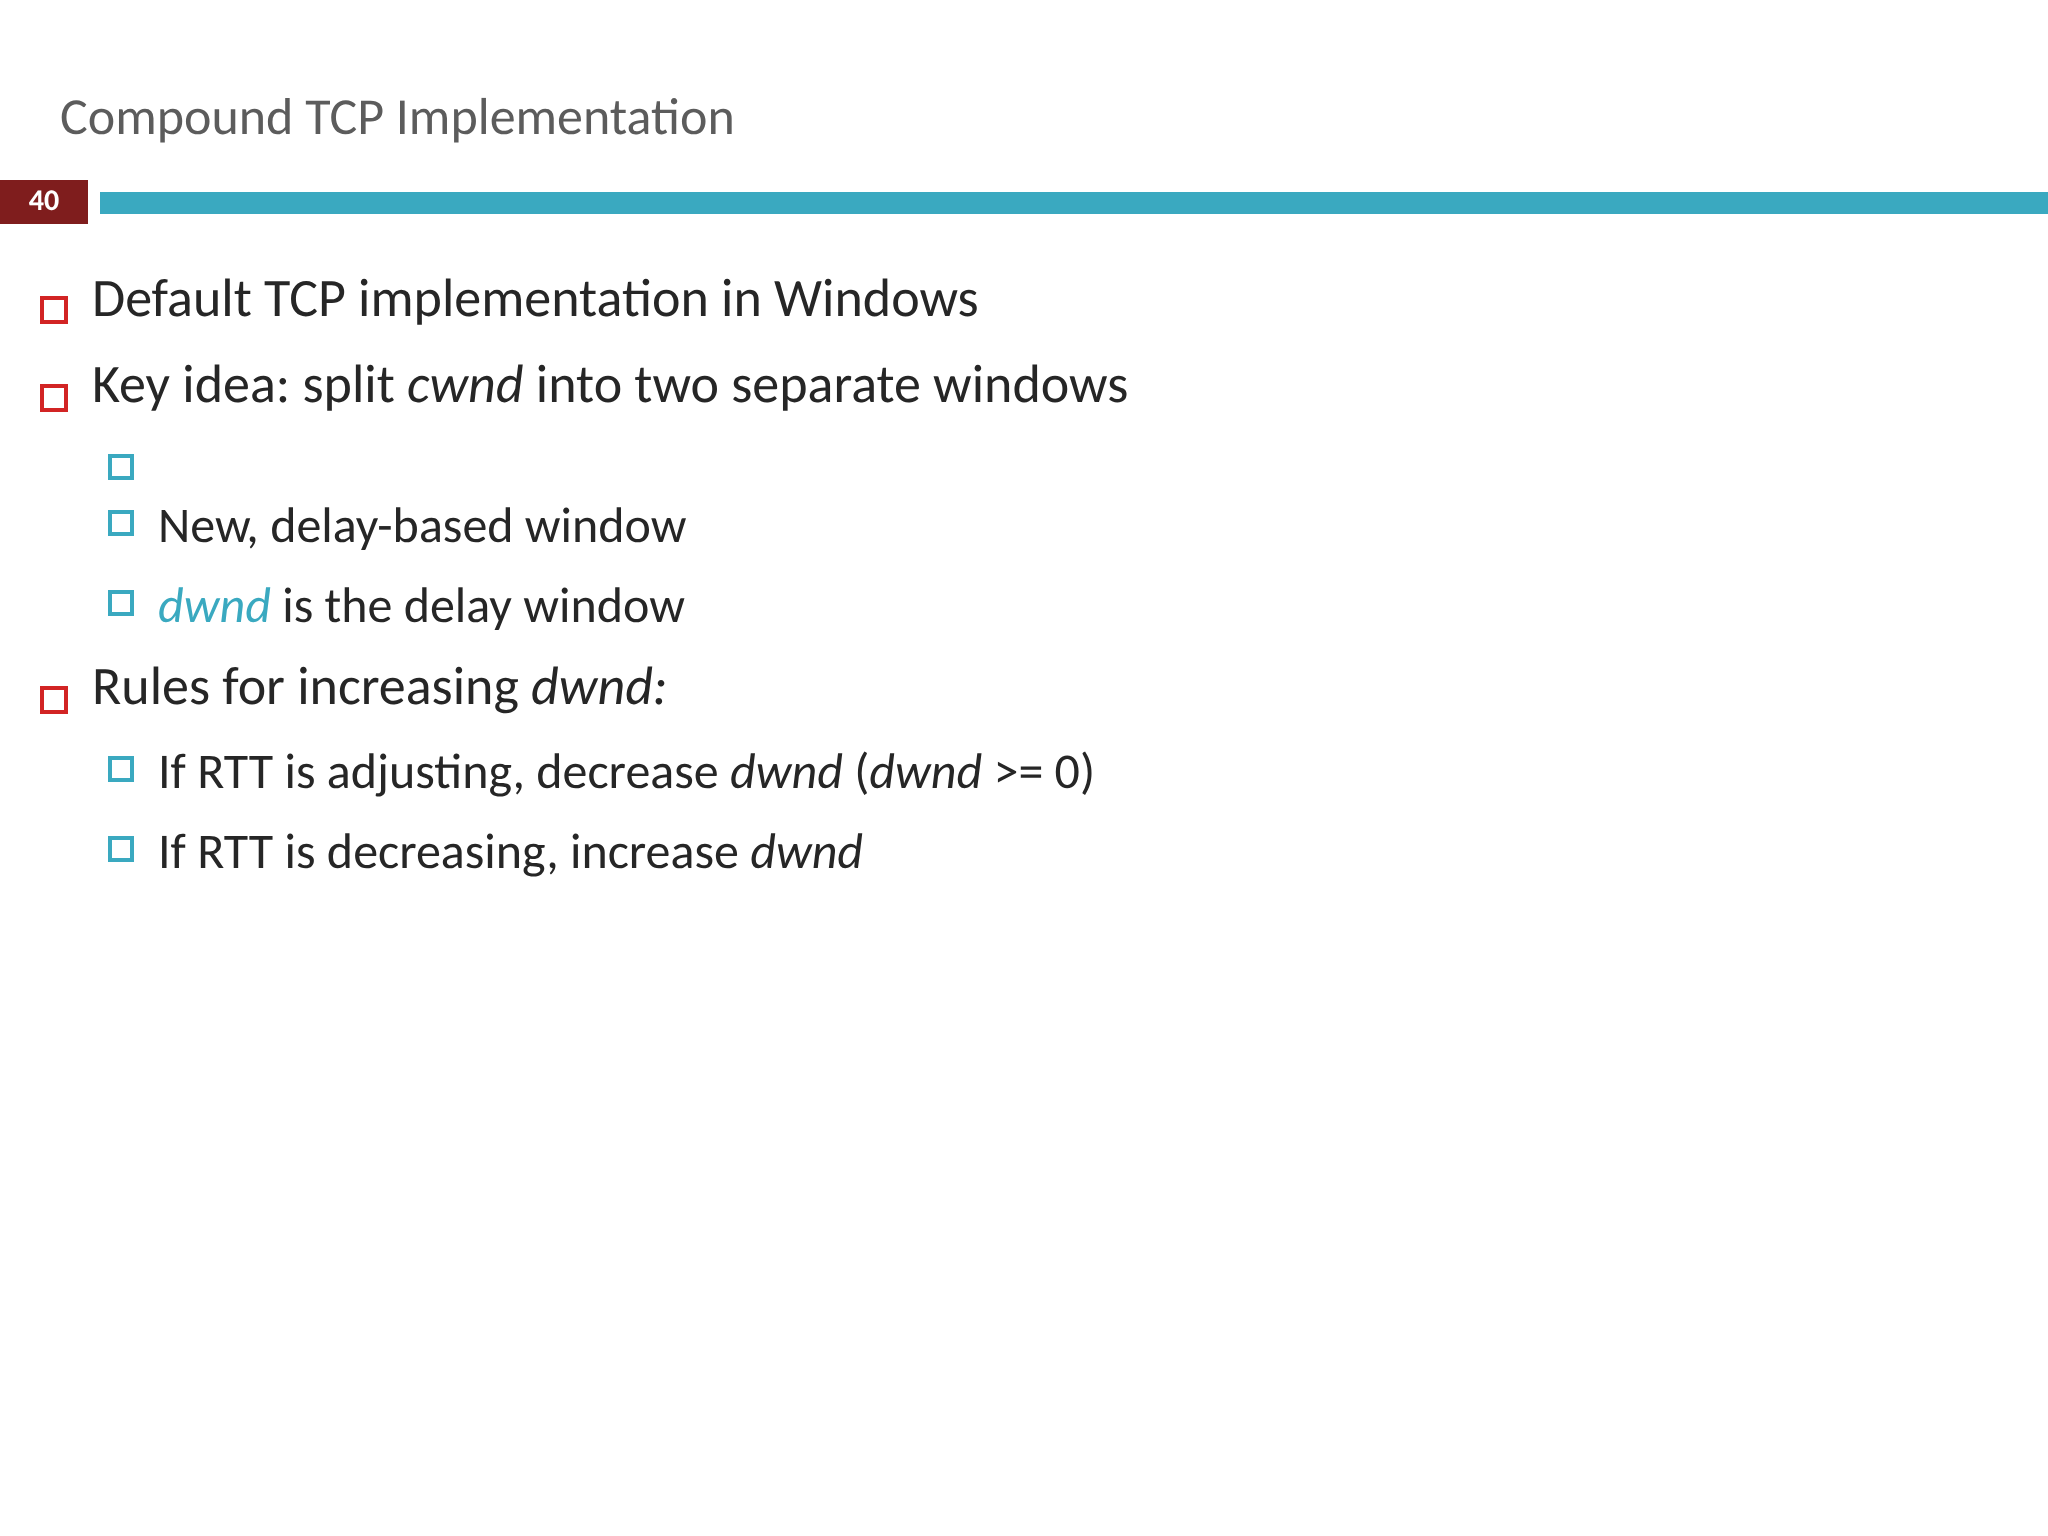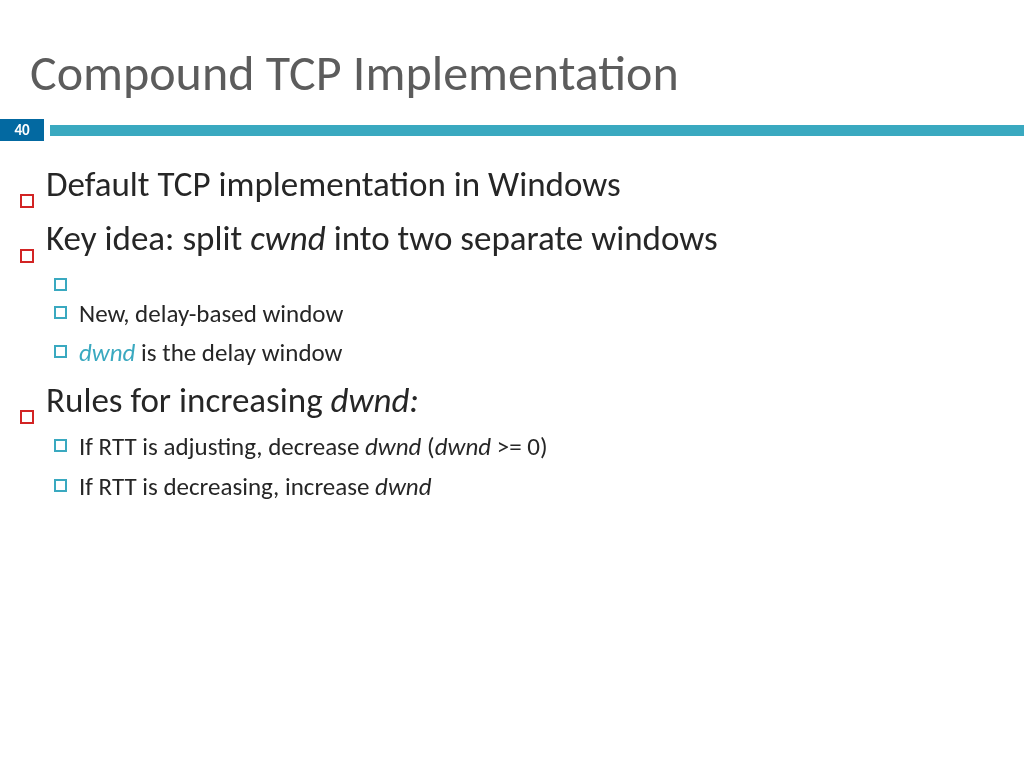--- a/index.html
+++ b/index.html
@@ -5,33 +5,33 @@
   * { margin: 0; padding: 0; box-sizing: border-box; }
   body {
     width: 1024px;
     height: 768px;
     background: #ffffff;
     font-family: "Gill Sans", "Gill Sans MT", "Segoe UI", Calibri, sans-serif;
     color: #3a3a3a;
     overflow: hidden;
   }
   .title {
-    font-size: 50px;
+    font-size: 26px;
     font-weight: 400;
     color: #5c5c5c;
     padding: 42px 0 16px 30px;
   }
   .bar-row {
     display: flex;
     align-items: stretch;
     height: 22px;
     margin-bottom: 20px;
   }
   .page-num {
-    background: #0369a1;
+    background: #7f1d1d;
     color: #ffffff;
     font-size: 15px;
     font-weight: 700;
     display: flex;
     align-items: center;
     justify-content: center;
     padding: 0 10px;
     min-width: 44px;
   }
   .bar {
@@ -40,22 +40,22 @@
     margin-left: 6px;
     height: 11px;
     align-self: center;
   }
   .content {
     padding: 0 30px 0 20px;
   }
   ul { list-style: none; }
   .l1 {
     display: flex;
-    align-items: flex-end;
-    font-size: 35px;
+    align-items: center;
+    font-size: 27px;
     color: #262626;
     margin: 7px 0 4px 0;
     line-height: 1.35;
   }
   .l2 {
     display: flex;
     align-items: flex-start;
     font-size: 25px;
     color: #262626;
     margin: 6px 0 4px 34px;

